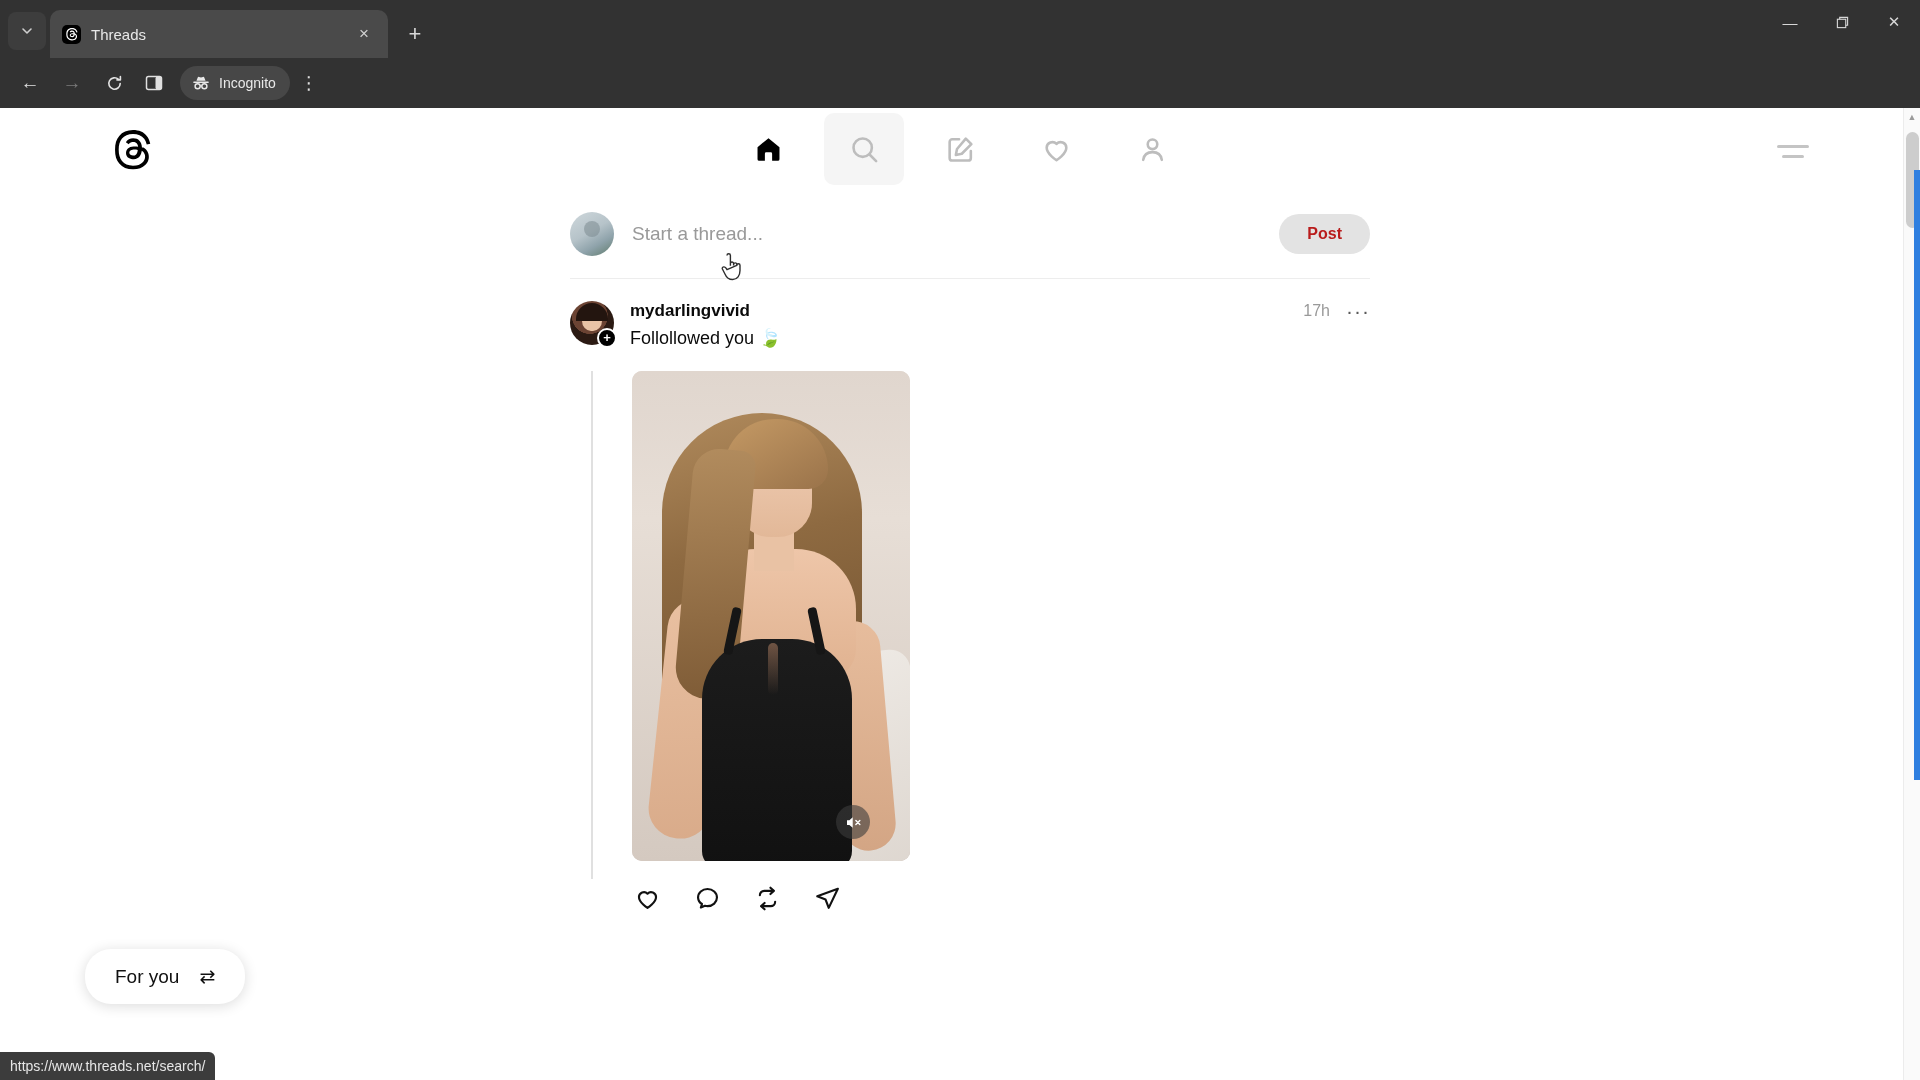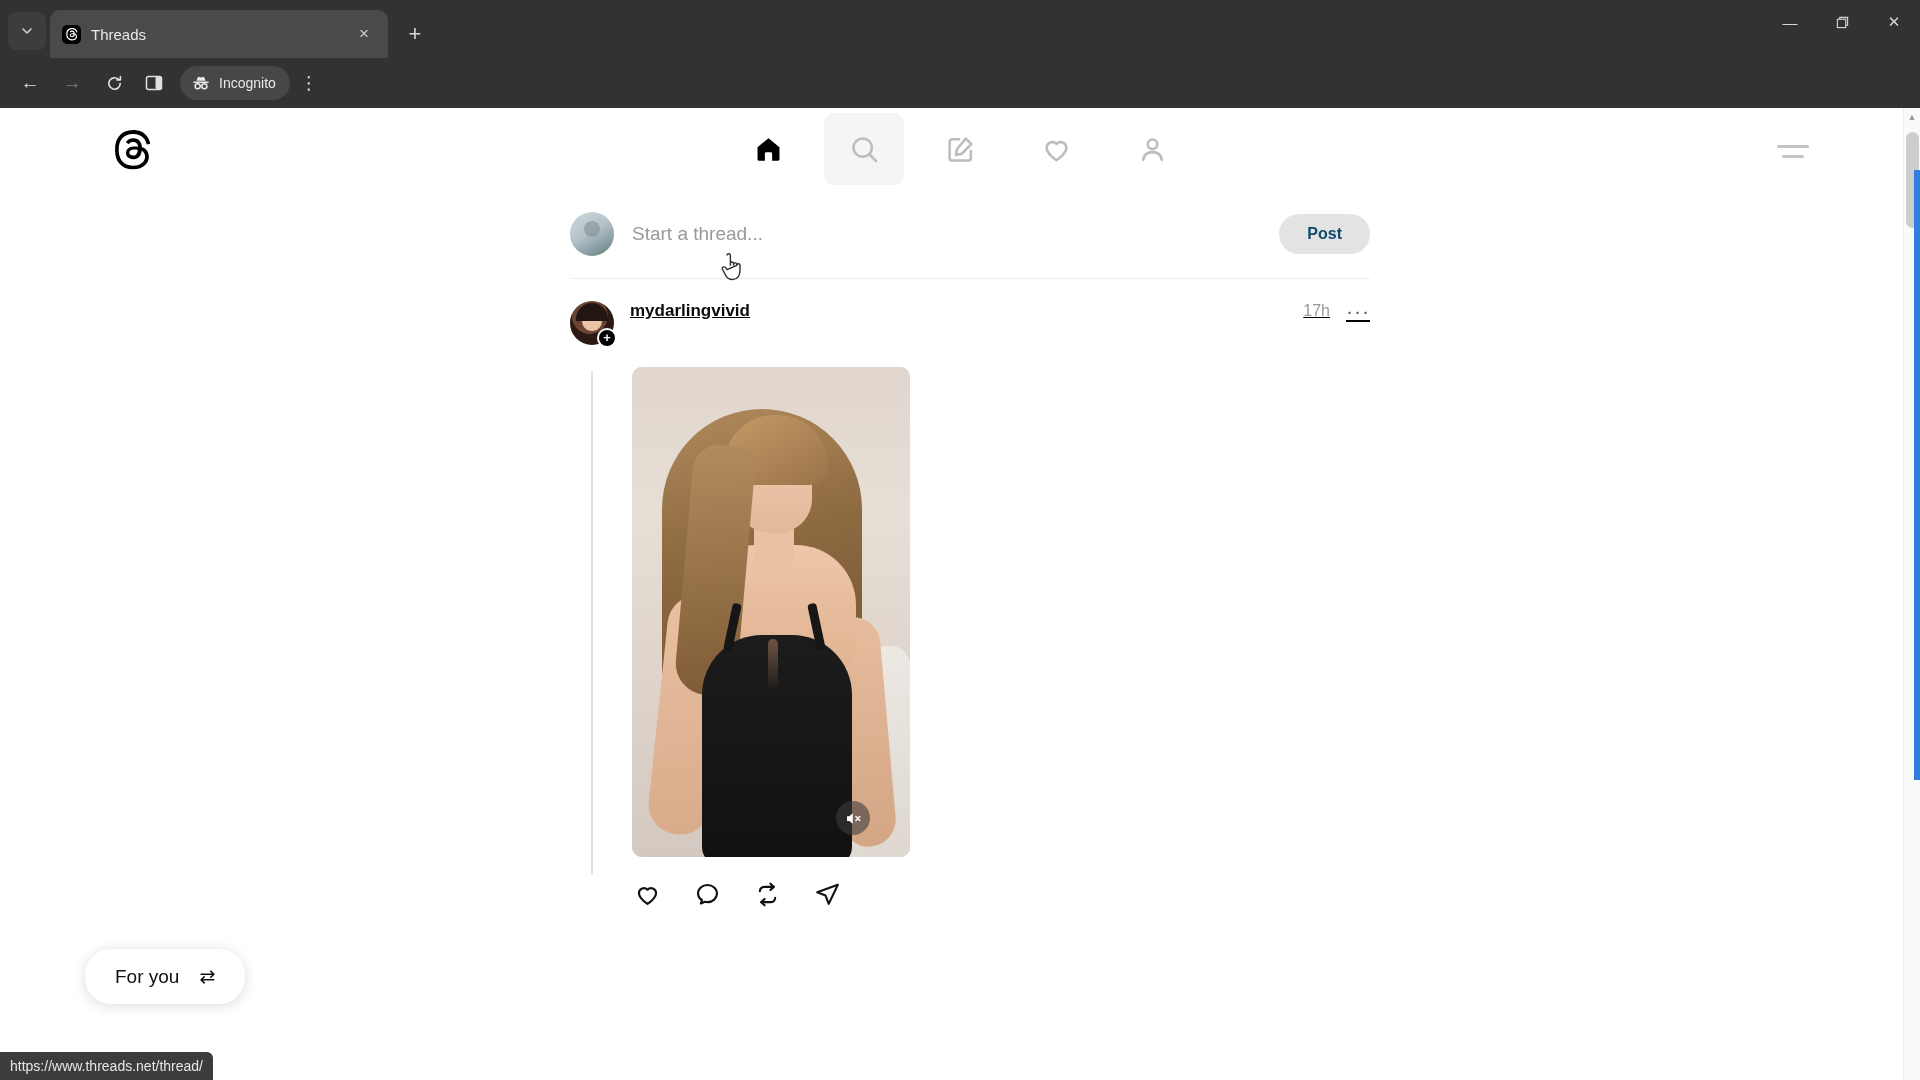--- a/index.html
+++ b/index.html
@@ -103,21 +103,21 @@
 
   .composer { display: flex; align-items: center; gap: 18px; padding: 12px 0 22px 0;
     border-bottom: 1px solid #ededed; }
   .avatar-sm { width: 44px; height: 44px; border-radius: 50%; flex: 0 0 auto;
     background: linear-gradient(150deg,#cfd8dc 0%,#b6c3c9 45%,#8fa3ab 70%,#5e7a6a 100%);
     position: relative; overflow: hidden; }
   .avatar-sm::after { content:""; position:absolute; left:14px; top:9px; width:16px;
     height:16px; border-radius:50%; background:#7b8a90; opacity:.55; }
   .composer-placeholder { color: #999999; font-size: 19px; flex: 1 1 auto; }
   .post-btn {
-    background: #e3e3e3; color: #0c4a6e; font-size: 16px; font-weight: 600;
+    background: #e3e3e3; color: #b91c1c; font-size: 16px; font-weight: 600;
     border: none; border-radius: 22px; padding: 11px 28px; cursor: default;
   }
 
   
   .post { padding-top: 22px; position: relative; }
   .post-head { display: flex; align-items: flex-start; gap: 16px; }
   .avatar-wrap { position: relative; width: 44px; height: 44px; flex: 0 0 auto; }
   .avatar-user {
     width: 44px; height: 44px; border-radius: 50%; overflow: hidden;
     background: radial-gradient(circle at 45% 34%, #e8c0a8 0 22%, #6b4333 23% 47%, #2b1a13 48% 100%);
@@ -126,21 +126,21 @@
   .avatar-user::before{content:"";position:absolute;left:12px;top:8px;width:20px;height:22px;
     border-radius:50% 50% 45% 45%;background:#e9c3a6;}
   .avatar-user::after{content:"";position:absolute;left:6px;top:2px;width:32px;height:18px;
     border-radius:16px 16px 0 0;background:#23150f;}
   .plus-badge {
     position: absolute; right: -3px; bottom: -3px; width: 20px; height: 20px;
     border-radius: 50%; background: #000; border: 2px solid #fff; color: #fff;
     font-size: 13px; line-height: 16px; text-align: center; font-weight: 700;
   }
   .post-body { flex: 1 1 auto; min-width: 0; }
-  .post-row1 { display: flex; align-items: center; text-decoration: underline; }
+  .post-row1 { display: flex; align-items: center; }
   .username { font-size: 17px; font-weight: 700; color: #0a0a0a; }
   .post-meta { margin-left: auto; display: flex; align-items: center; gap: 16px; }
   .timestamp { color: #999999; font-size: 16px; }
   .more-dots { color: #5a5a5a; font-size: 21px; letter-spacing: 1px; line-height: 10px; }
   .post-text { font-size: 18px; color: #0a0a0a; margin-top: 6px; }
 
   .thread-line { position: absolute; left: 21px; top: 92px; bottom: 34px;
     width: 2px; background: #e0e0e0; }
 
   .media-wrap { margin: 22px 0 0 62px; position: relative; width: 278px; }
@@ -355,20 +355,21 @@
           </div>
 
           <div class="post-body">
             <div class="post-row1">
               <span class="username">mydarlingvivid</span>
               <span class="post-meta">
                 <span class="timestamp">17h</span>
                 <span class="more-dots">···</span>
               </span>
             </div>
+            <div class="post-text">Follollowed you 🍃</div>
           </div>
         </div>
 
         <div class="media-wrap">
           <div class="media">
             <span class="m-wall"></span>
             <span class="m-pillow"></span>
             <span class="m-hair-back"></span>
             <span class="m-arm-l"></span>
             <span class="m-arm-r"></span>
@@ -427,14 +428,14 @@
       <path d="M9 2.5a1.7 1.7 0 0 1 3.4 0v10.2m0-2.1a1.6 1.6 0 0 1 3.2 0v1.9m0-1a1.6 1.6 0 0 1 3.2 0v1.6m0-.8a1.6 1.6 0 0 1 3.2 0v5.3c0 4.7-2.6 8.9-7.3 8.9-4.6 0-6.5-2.6-7.6-5.3L4.4 16c-.5-1.1.5-2.4 1.8-2.1 1 .2 1.7.8 2.2 1.7l.6 1.1z" fill="#fff" stroke="#2d2d2d" stroke-width="1.4" stroke-linejoin="round"></path>
     </svg>
   </div>
 
   <div class="scrollbar">
     <div class="scroll-arrow">▲</div>
     <div class="scroll-thumb"></div>
   </div>
   <div class="scroll-accent"></div>
 
-  <div class="statusbar">https://www.threads.net/thread/</div>
+  <div class="statusbar">https://www.threads.net/search/</div>
 </div>
 
 </body></html>

